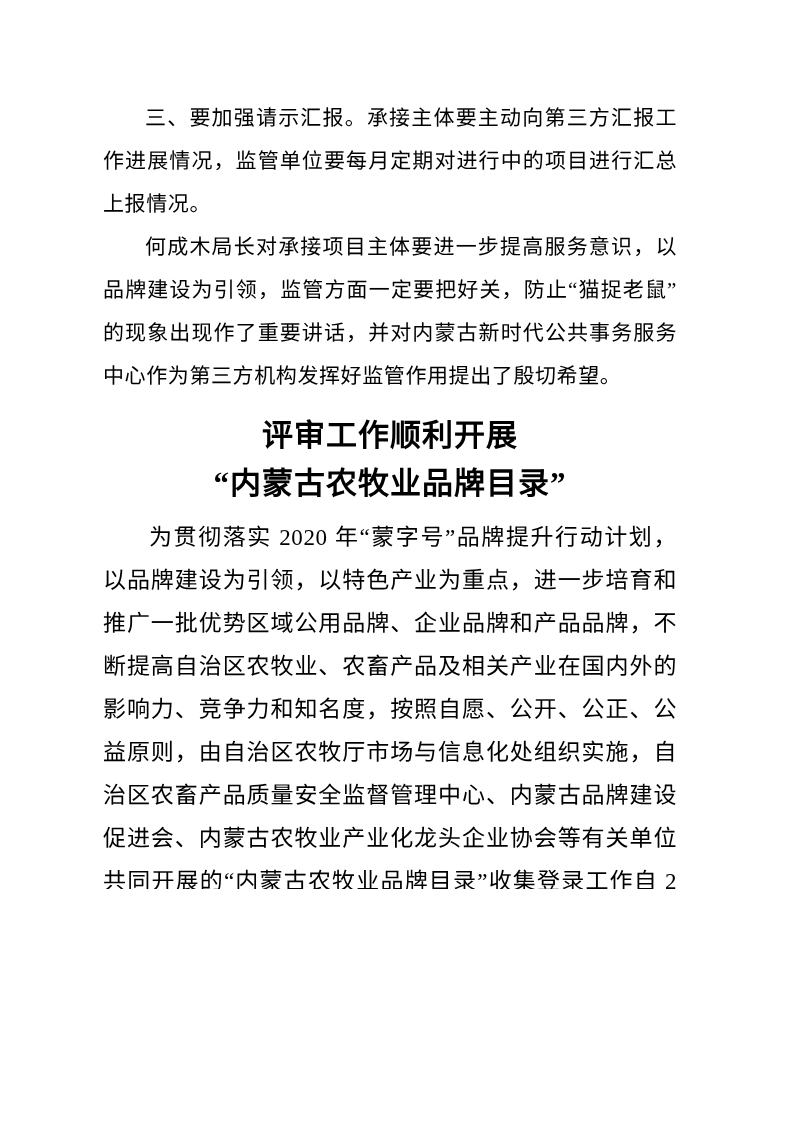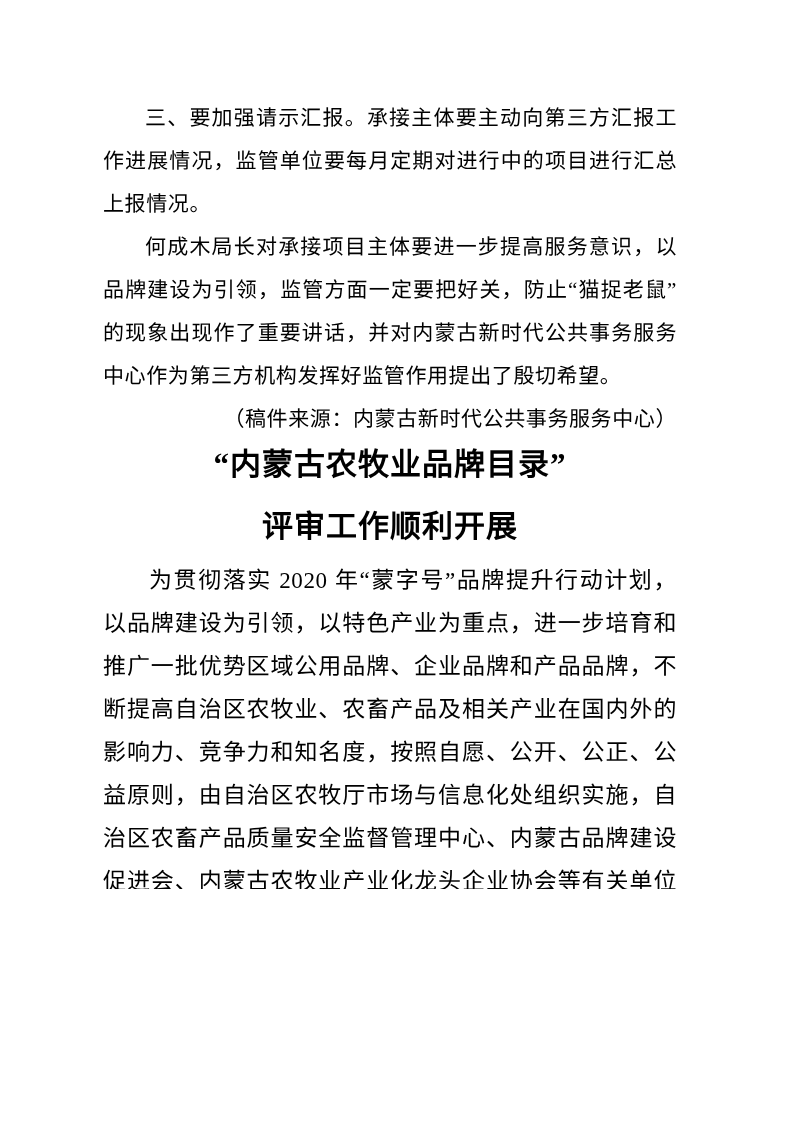--- a/index.html
+++ b/index.html
@@ -77,24 +77,23 @@
 </head>
 <body>
 
 <div class="doc-page">
   <div class="text-block">
 
     <p class="para">三、要加强请示汇报。承接主体要主动向第三方汇报工作进展情况，监管单位要每月定期对进行中的项目进行汇总上报情况。</p>
 
     <p class="para">何成木局长对承接项目主体要进一步提高服务意识，以品牌建设为引领，监管方面一定要把好关，防止“猫捉老鼠”的现象出现作了重要讲话，并对内蒙古新时代公共事务服务中心作为第三方机构发挥好监管作用提出了殷切希望。</p>
 
-    <p class="source-line">（稿件来源：内蒙古新时代公共事务服务中心）</p>
+
+    <h1 class="article-title line2">评审工作顺利开展</h1>
 
     <h1 class="article-title line1">“内蒙古农牧业品牌目录”</h1>
-
-    <h1 class="article-title line2">评审工作顺利开展</h1>
 
     <p class="article-body">为贯彻落实 2020 年“蒙字号”品牌提升行动计划，以品牌建设为引领，以特色产业为重点，进一步培育和推广一批优势区域公用品牌、企业品牌和产品品牌，不断提高自治区农牧业、农畜产品及相关产业在国内外的影响力、竞争力和知名度，按照自愿、公开、公正、公益原则，由自治区农牧厅市场与信息化处组织实施，自治区农畜产品质量安全监督管理中心、内蒙古品牌建设促进会、内蒙古农牧业产业化龙头企业协会等有关单位共同开展的“内蒙古农牧业品牌目录”收集登录工作自 2 月底印发通知启动以来，得到了各盟市旗县区农牧局和有关单位的大力支持，按照工作计划稳步推进，于 7 月 22 日—24 开展了评</p>
 
   </div>
 
   <div class="page-number">- 3 -</div>
 </div>
 
 </body></html>

